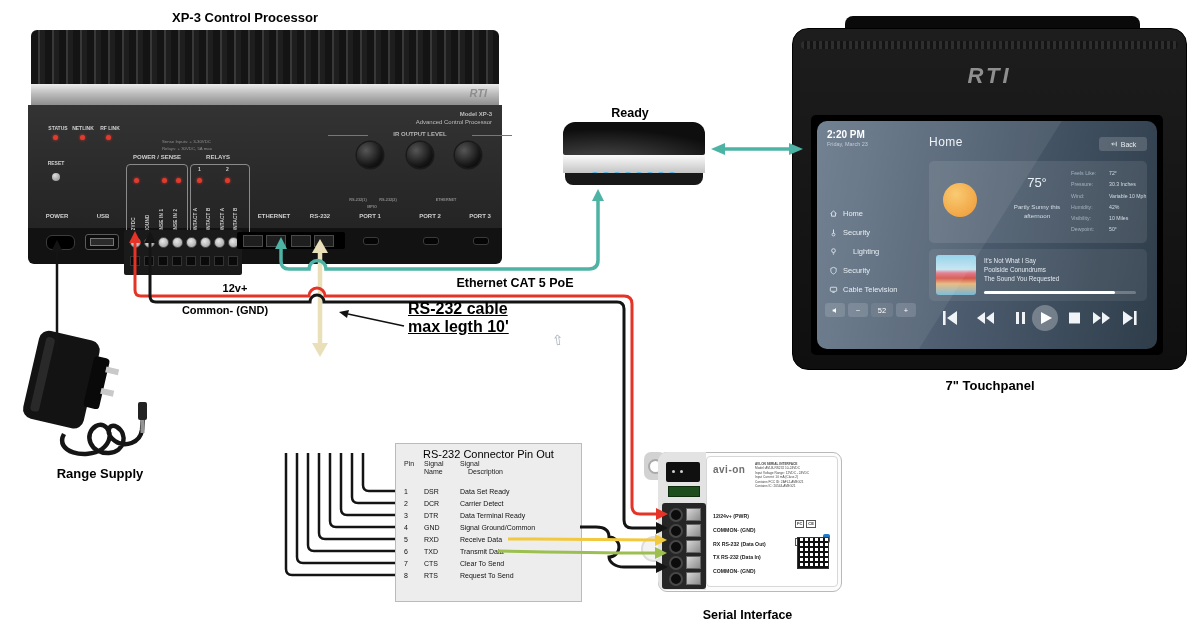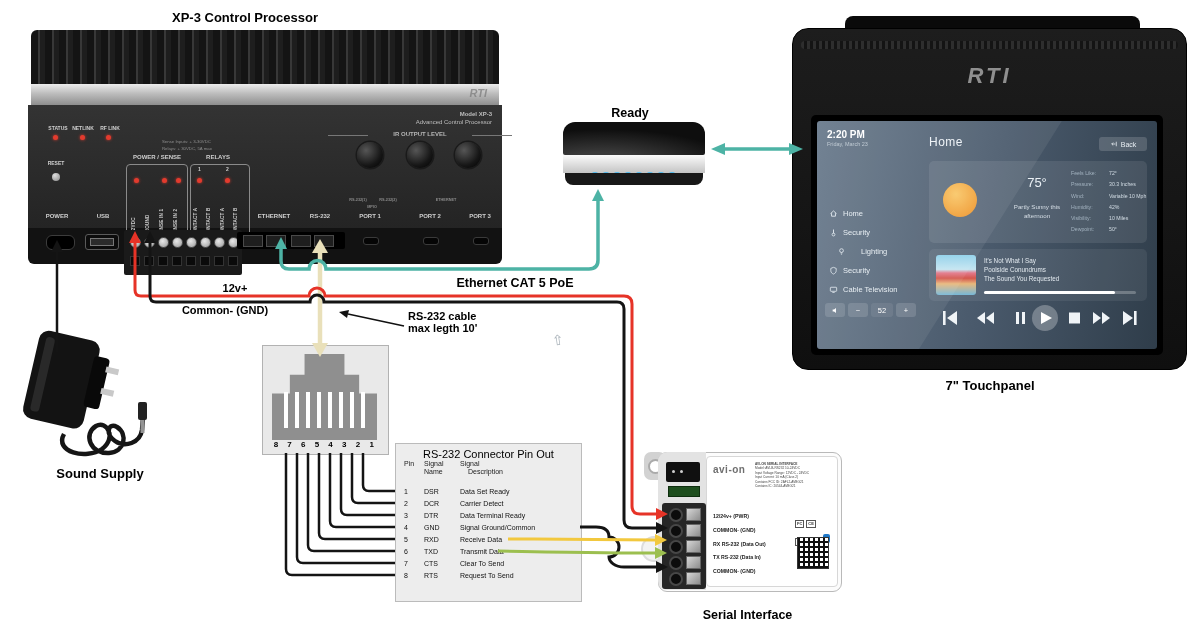--- a/index.html
+++ b/index.html
@@ -36,21 +36,21 @@
   .dot{width:6px;height:4px;border-radius:2px;background:#57bbea;display:inline-block;margin:0 2.5px;}
   
   #tp-plate{left:845px;top:16px;width:295px;height:26px;background:#0a0a0a;border-radius:8px 8px 0 0;}
   #tp{left:792px;top:28px;width:393px;height:340px;border-radius:16px;
     background:linear-gradient(180deg,#1d1d1d,#0f0f0f);border:1px solid #000;}
   .tp-speck{left:8px;top:12px;width:377px;height:8px;border-radius:4px;
     background:repeating-linear-gradient(90deg,#2e2e2e 0 3px,#141414 3px 6px);}
   .tp-logo{left:0;top:34px;width:393px;text-align:center;font-size:22px;font-style:italic;
     font-weight:bold;color:#8f8f8f;letter-spacing:3px;}
   .bezel{left:18px;top:86px;width:352px;height:240px;background:#000;border-radius:5px;}
-  .screen{left:24px;top:92px;width:340px;height:228px;overflow:hidden;border-radius:3px;
+  .screen{left:24px;top:92px;width:340px;height:228px;overflow:hidden;border-radius:10px;
     background:linear-gradient(100deg,#68798b,#49596b 52%,#2f3d4a);}
   .screen::after{content:"";position:absolute;inset:0;
     background:rgba(255,255,255,.07);clip-path:polygon(0 0,72% 0,30% 100%,0 100%);pointer-events:none;}
   .sc-card{position:absolute;background:rgba(255,255,255,.09);border-radius:5px;}
   .nav-item{position:absolute;left:0;display:flex;align-items:center;gap:5px;height:16px;}
   .nav-item span{font-size:7.5px;color:#e6edf2;}
   .pill{position:absolute;background:rgba(255,255,255,.14);border-radius:3px;color:#fff;
     display:flex;align-items:center;justify-content:center;font-size:7.5px;}
   .wd-row{display:flex;height:11.3px;}
   .wd-l{width:38px;font-size:5.2px;color:#a2b2bf;}
@@ -219,21 +219,21 @@
           </svg>
         <span>Home</span>
       </div>
       <div class="nav-item" style="left:12px;top:103px;">
         <svg width="9" height="9" viewBox="0 0 12 12">
             <path d="M6 2v5.2" stroke="#e2e9ef" stroke-width="1.2" fill="none"></path>
             <circle cx="6" cy="8.7" r="1.9" stroke="#e2e9ef" stroke-width="1.1" fill="none"></circle>
           </svg>
         <span>Security</span>
       </div>
-      <div class="nav-item" style="left:20px;top:122px;gap:15px;">
+      <div class="nav-item" style="left:12px;top:122px;gap:15px;">
         <svg width="9" height="9" viewBox="0 0 12 12">
             <circle cx="6" cy="4.8" r="2.5" stroke="#e2e9ef" stroke-width="1.1" fill="none"></circle>
             <path d="M4.9 8h2.2M5.2 9.6h1.6" stroke="#e2e9ef" stroke-width="1" fill="none"></path>
           </svg>
         <span>Lighting</span>
       </div>
       <div class="nav-item" style="left:12px;top:141px;">
         <svg width="9" height="9" viewBox="0 0 12 12">
             <path d="M6 1.8 9.6 3.2V6c0 2.6-1.6 4-3.6 4.7C4 10 2.4 8.6 2.4 6V3.2Z" stroke="#e2e9ef" stroke-width="1.1" fill="none"></path>
           </svg>
@@ -337,34 +337,22 @@
       <rect x="18" y="14" width="62" height="90" rx="10" fill="#131313"></rect>
       <rect x="25" y="20" width="9" height="76" rx="4" fill="#333" opacity=".7"></rect>
       <rect x="76" y="28" width="16" height="52" rx="4" fill="#090909"></rect>
       <rect x="90" y="36" width="13" height="6" fill="#c9c9c9"></rect>
       <rect x="90" y="58" width="13" height="6" fill="#c9c9c9"></rect>
     </g>
     <path d="M52 112 C 42 130, 74 138, 90 127 C 105 116, 95 98, 84 104 C 71 112, 78 132, 97 131 C 113 130, 116 112, 105 105 C 96 100, 93 112, 103 119 C 113 126, 128 121, 130 108 L 131 96" stroke="#151515" stroke-width="4.5" fill="none"></path>
     <rect x="126" y="80" width="9" height="18" rx="2" fill="#222"></rect>
     <rect x="128.5" y="98" width="4" height="13" fill="#949494"></rect>
   </svg>
-  <div class="abs cap" style="left:20px;top:466px;width:160px;">Sound Supply</div>
-
-  <div class="abs" id="rj45">
-    <div class="rjshape"></div>
-    <div class="pin" style="left:21px;"></div>
-    <div class="pin" style="left:32px;"></div>
-    <div class="pin" style="left:43px;"></div>
-    <div class="pin" style="left:54px;"></div>
-    <div class="pin" style="left:65px;"></div>
-    <div class="pin" style="left:76px;"></div>
-    <div class="pin" style="left:87px;"></div>
-    <div class="pin" style="left:98px;"></div>
-    <div style="position:absolute;left:0;top:94px;width:125px;text-align:center;font-size:8px;font-weight:bold;letter-spacing:3.5px;">8 7 6 5 4 3 2 1</div>
-  </div>
+  <div class="abs cap" style="left:20px;top:466px;width:160px;">Range Supply</div>
+
 
   <div class="abs" id="ptable">
     <div class="t-title">RS-232 Connector Pin Out</div>
     <div class="t-h" style="left:8px;top:16px;">Pin</div>
     <div class="t-h" style="left:28px;top:16px;">Signal</div>
     <div class="t-h" style="left:28px;top:24px;">Name</div>
     <div class="t-h" style="left:64px;top:16px;">Signal</div>
     <div class="t-h" style="left:72px;top:24px;">Description</div>
     <div class="t-row" style="top:44px;">
         <span class="c1">1</span>
@@ -502,19 +490,19 @@
     <path d="M 498 551 C 560 552 615 553 655 553" stroke="#9cbf4f" stroke-width="3" fill="none"></path>
     <polygon points="655,547 655,559 667,553" fill="#9cbf4f"></polygon>
 
     <path d="M 404 326 L 348 314" stroke="#111" stroke-width="1.5" fill="none"></path>
     <polygon points="339,312 349,310 347,318" fill="#111"></polygon>
   </svg>
 
   <div class="wl" style="left:200px;top:282px;width:70px;text-align:center;font-size:11px;">12v+</div>
   <div class="wl" style="left:160px;top:304px;width:130px;text-align:center;font-size:11px;">Common- (GND)</div>
   <div class="wl" style="left:415px;top:276px;width:200px;text-align:center;font-size:12.5px;">Ethernet CAT 5 PoE</div>
-  <div class="wl" style="left:408px;top:310px;font-size:11px;">
+  <div class="wl" style="left:408px;top:300px;font-size:16px;text-decoration:underline;">
     <div>RS-232 cable</div>
     <div>max legth 10'</div>
   </div>
 
   <div class="abs" style="left:552px;top:332px;font-size:14px;color:#aab3ba;transform:rotate(-8deg);z-index:8;">⇧</div>
 </div>
 
 </body></html>

